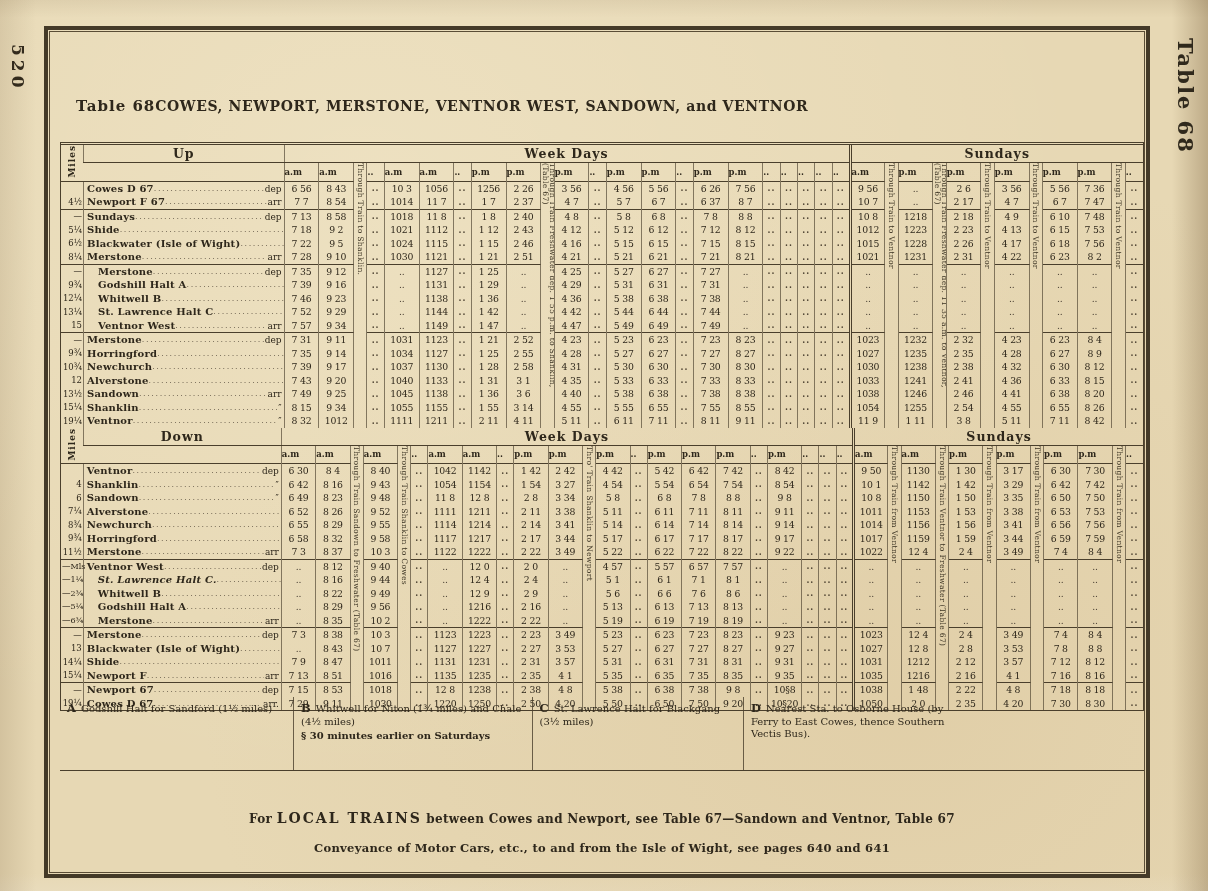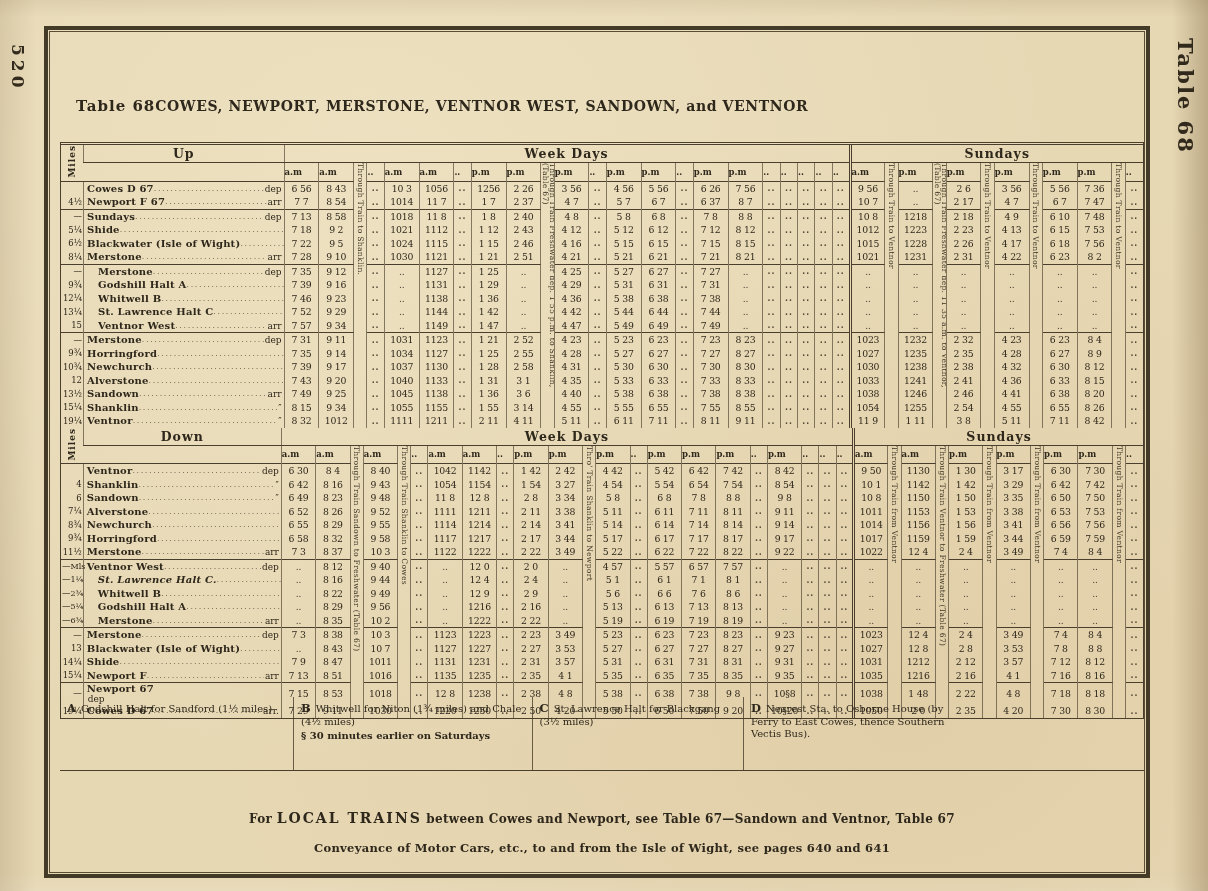--- a/index.html
+++ b/index.html
@@ -1485,21 +1485,21 @@
               <td class="time">1216</td>
               <td class="time">2 16</td>
               <td class="time">4 1</td>
               <td class="time">7 16</td>
               <td class="time">8 16</td>
               <td class="dots">..</td>
             </tr>
             <tr class="grp">
               <td class="miles">—</td>
               <td class="station">
-                <span class="inner" style="display: flex; flex-direction: column;">
+                <span class="inner" style="display: flex;">
                   <span class="sname">Newport 67</span>
                   <span class="leader">........................................</span>
                   <span class="sfx">dep</span>
                 </span>
               </td>
               <td class="time">7 15</td>
               <td class="time">8 53</td>
               <td class="time">1018</td>
               <td class="dots">..</td>
               <td class="time">12 8</td>

